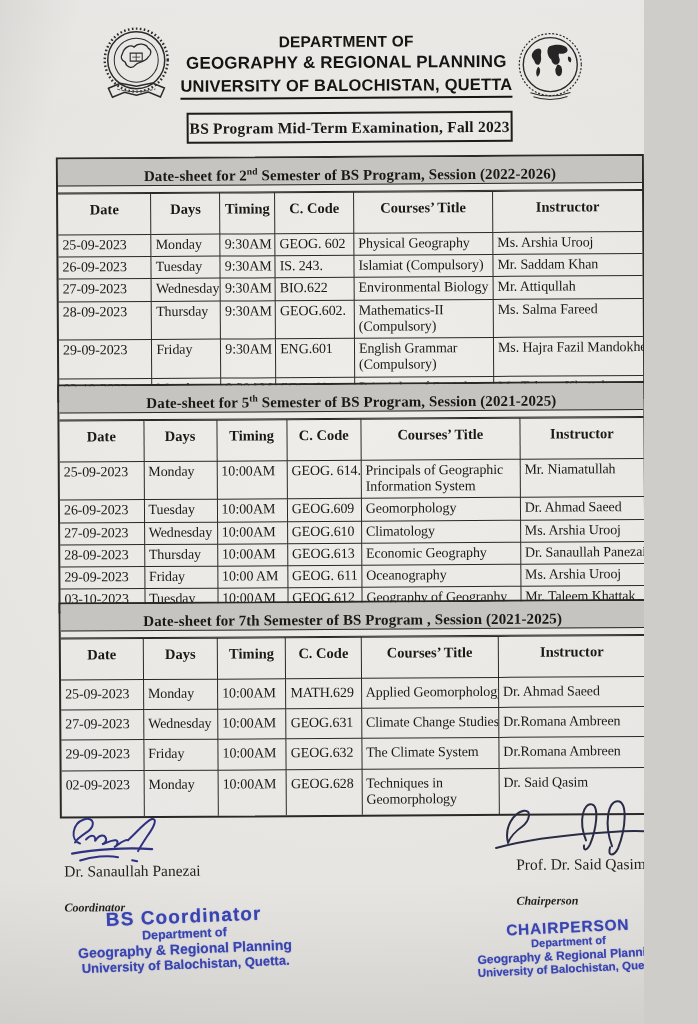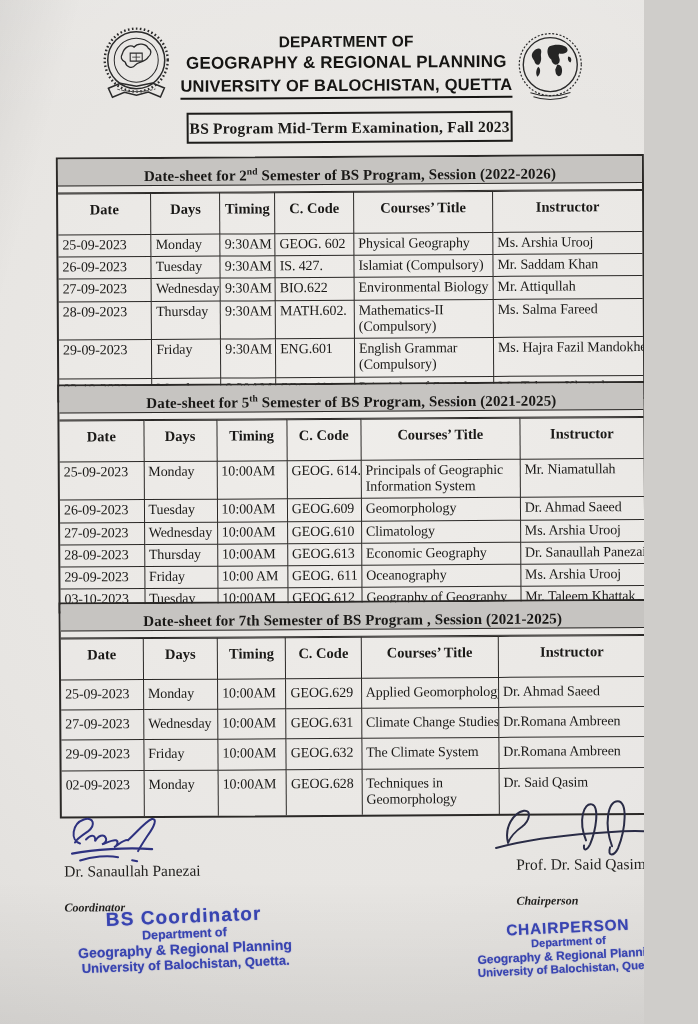--- a/index.html
+++ b/index.html
@@ -140,37 +140,37 @@
               <td>Monday</td>
               <td>9:30AM</td>
               <td>GEOG. 602</td>
               <td>Physical Geography</td>
               <td>Ms. Arshia Urooj</td>
             </tr>
             <tr>
               <td>26-09-2023</td>
               <td>Tuesday</td>
               <td>9:30AM</td>
-              <td>IS. 427.</td>
+              <td>IS. 243.</td>
               <td>Islamiat (Compulsory)</td>
               <td>Mr. Saddam Khan</td>
             </tr>
             <tr>
               <td>27-09-2023</td>
               <td>Wednesday</td>
               <td>9:30AM</td>
               <td>BIO.622</td>
               <td>Environmental Biology</td>
               <td>Mr. Attiqullah</td>
             </tr>
             <tr>
               <td>28-09-2023</td>
               <td>Thursday</td>
               <td>9:30AM</td>
-              <td>MATH.602.</td>
+              <td>GEOG.602.</td>
               <td class="wrap">Mathematics-II
 (Compulsory)</td>
               <td>Ms. Salma Fareed</td>
             </tr>
             <tr>
               <td>29-09-2023</td>
               <td>Friday</td>
               <td>9:30AM</td>
               <td>ENG.601</td>
               <td class="wrap">English Grammar
@@ -289,21 +289,21 @@
               <th>C. Code</th>
               <th>Courses’  Title</th>
               <th>Instructor</th>
             </tr>
           </thead>
           <tbody>
             <tr>
               <td>25-09-2023</td>
               <td>Monday</td>
               <td>10:00AM</td>
-              <td>GEOG.629</td>
+              <td>MATH.629</td>
               <td>Applied Geomorphology</td>
               <td>Dr. Ahmad Saeed</td>
             </tr>
             <tr>
               <td>27-09-2023</td>
               <td>Wednesday</td>
               <td>10:00AM</td>
               <td>GEOG.631</td>
               <td>Climate Change Studies</td>
               <td>Dr.Romana Ambreen</td>

